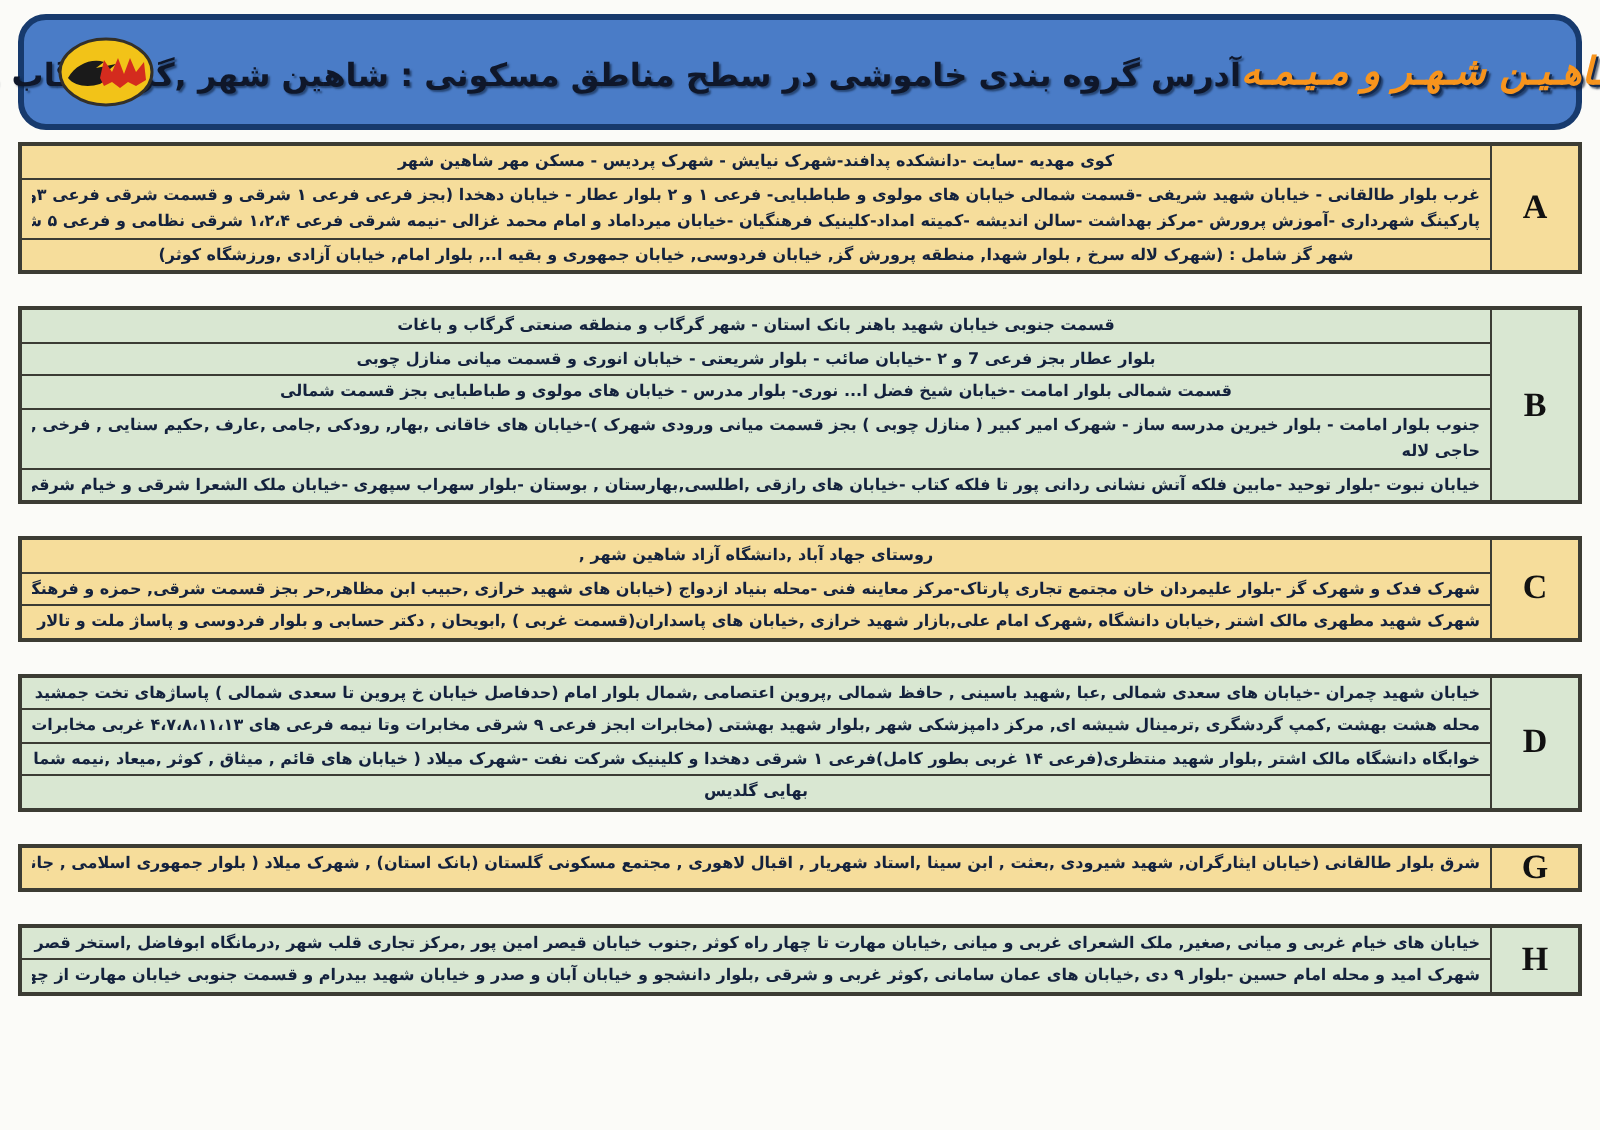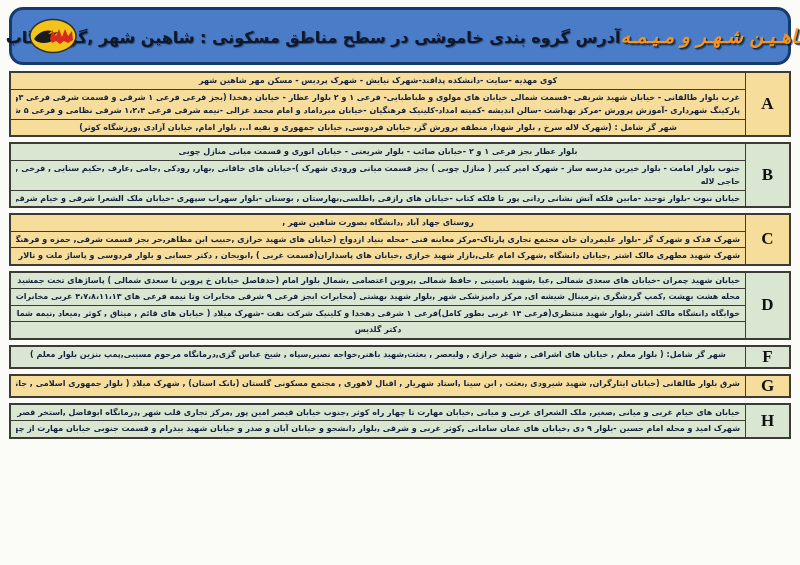--- a/index.html
+++ b/index.html
@@ -39,21 +39,21 @@
   }
   .logo {
     position:absolute; left:16px; top:50%; transform:translateY(-50%);
     width:50px; height:38px;
   }
 
   
   .group {
     display:flex; direction:ltr;
     border:2px solid var(--cell-border,#3c3c34);
-    margin-bottom:5px;
+    margin-bottom:16px;
   }
   .group.yellow { background:var(--yellow-row,#f6dd9b); }
   .group.green  { background:var(--green-row,#d9e7d2); }
   .rows { flex:1; display:flex; flex-direction:column; direction:rtl; min-width:0; }
   .row { border-bottom:1px solid var(--cell-border,#3c3c34); padding:1px 5px; }
   .row:last-child { border-bottom:none; }
   .line {
     font-size:8px; font-weight:bold;
     color:#14223d;
     line-height:13.5px;
@@ -98,36 +98,42 @@
           </div>
           <div class="row">
             <div class="line">شهر گز شامل : (شهرک لاله سرخ , بلوار شهدا, منطقه پرورش گز, خیابان فردوسی, خیابان جمهوری و بقیه ا.., بلوار امام, خیابان آزادی ,ورزشگاه کوثر)</div>
           </div>
         </div>
         <div class="letter">A</div>
       </div>
       <div class="group green">
         <div class="rows">
           <div class="row">
-            <div class="line">بلوار عطار بجز فرعی ۱ و ۲ -خیابان صائب - بلوار شریعتی - خیابان انوری و قسمت میانی منازل چوبی</div>
+            <div class="line">قسمت جنوبی خیابان شهید باهنر بانک استان - شهر گرگاب و منطقه صنعتی گرگاب و باغات</div>
+          </div>
+          <div class="row">
+            <div class="line">بلوار عطار بجز فرعی 7 و ۲ -خیابان صائب - بلوار شریعتی - خیابان انوری و قسمت میانی منازل چوبی</div>
+          </div>
+          <div class="row">
+            <div class="line">قسمت شمالی بلوار امامت -خیابان شیخ فضل ا... نوری- بلوار مدرس - خیابان های مولوی و طباطبایی بجز قسمت شمالی</div>
           </div>
           <div class="row multi">
             <div class="line">جنوب بلوار امامت - بلوار خیرین مدرسه ساز - شهرک امیر کبیر ( منازل چوبی ) بجز قسمت میانی ورودی شهرک )-خیابان های خاقانی ,بهار, رودکی ,جامی ,عارف ,حکیم سنایی , فرخی , قسمت شمالی خیابان کارگر - قسمت جنوبی بلوار نظامی از فرعی ۶ شرقی -</div>
             <div class="line">حاجی لاله</div>
           </div>
           <div class="row">
             <div class="line">خیابان نبوت -بلوار توحید -مابین فلکه آتش نشانی ردانی پور تا فلکه کتاب -خیابان های رازقی ,اطلسی,بهارستان , بوستان -بلوار سهراب سپهری -خیابان ملک الشعرا شرقی و خیام شرقی و بلوار رازی - قسمت میانی خیابان کارگر -اداره گاز</div>
           </div>
         </div>
         <div class="letter">B</div>
       </div>
       <div class="group yellow">
         <div class="rows">
           <div class="row">
-            <div class="line">روستای جهاد آباد ,دانشگاه بصورت شاهین شهر ,</div>
+            <div class="line">روستای جهاد آباد ,دانشگاه آزاد شاهین شهر ,</div>
           </div>
           <div class="row multi">
             <div class="line">شهرک فدک و شهرک گز  -بلوار علیمردان خان مجتمع تجاری پارتاک-مرکز معاینه فنی  -محله بنیاد ازدواج (خیابان های شهید خرازی ,حبیب ابن مظاهر,حر بجز قسمت شرقی, حمزه و فرهنگسرا) بلوار ستارخان ,شیخ بهایی,سعدی جنوبی و خیابان حافظ جنوبی و</div>
           </div>
           <div class="row">
             <div class="line">شهرک شهید مطهری مالک اشتر ,خیابان دانشگاه ,شهرک امام علی,بازار شهید خرازی ,خیابان های  پاسداران(قسمت غربی ) ,ابویحان , دکتر حسابی و بلوار فردوسی و پاساژ ملت و تالار شیخ بهایی-نیمه غربی فرعی های خیابان دکتر حسابی</div>
           </div>
         </div>
         <div class="letter">C</div>
       </div>
@@ -136,32 +142,24 @@
           <div class="row">
             <div class="line">خیابان شهید چمران -خیابان های سعدی شمالی ,عبا ,شهید باسینی , حافظ شمالی ,پروین اعتصامی ,شمال بلوار امام (حدفاصل خیابان خ پروین تا سعدی شمالی ) پاساژهای تخت جمشید ,زنگنه,مریم,معینی ,ابوذر و امیر )-گز قدس</div>
           </div>
           <div class="row">
             <div class="line">محله هشت بهشت ,کمپ گردشگری ,ترمینال شیشه ای, مرکز دامپزشکی شهر ,بلوار شهید بهشتی (مخابرات ابجز فرعی ۹ شرقی مخابرات وتا نیمه فرعی های ۴،۷،۸،۱۱،۱۳ غربی مخابرات -شهرداری  -مرکز شاهین مال -قسمت شرقی بلوار پاسداران</div>
           </div>
           <div class="row">
             <div class="line">خوابگاه دانشگاه مالک اشتر ,بلوار شهید منتظری(فرعی ۱۴ غربی بطور کامل)فرعی ۱ شرقی دهخدا و کلینیک شرکت نفت  -شهرک میلاد ( خیابان های قائم , میثاق , کوثر ,میعاد ,نیمه شمالی خ معراج )</div>
           </div>
           <div class="row">
-            <div class="line">دکتر گلدیس</div>
+            <div class="line">بهایی گلدیس</div>
           </div>
         </div>
         <div class="letter">D</div>
-      </div>
-      <div class="group green">
-        <div class="rows">
-          <div class="row">
-            <div class="line">شهر گز شامل: ( بلوار معلم , خیابان های اشراقی , شهید خرازی , ولیعصر , بعثت,شهید باهنر,خواجه نصیر,سپاه , شیخ عباس گزی,درمانگاه مرحوم مسیبی,پمپ بنزین بلوار معلم )</div>
-          </div>
-        </div>
-        <div class="letter">F</div>
       </div>
       <div class="group yellow">
         <div class="rows">
           <div class="row multi">
             <div class="line">شرق بلوار طالقانی (خیابان ایثارگران, شهید شیرودی ,بعثت , ابن سینا ,استاد شهریار , اقبال لاهوری , مجتمع مسکونی گلستان (بانک استان) , شهرک میلاد ( بلوار جمهوری اسلامی , جانبازان ,استقلال,آزادی ,نیمه جنوبی خ معراج,عترت)فروشگاه میلاد و شهربازی</div>
           </div>
         </div>
         <div class="letter">G</div>
       </div>
       <div class="group green">

